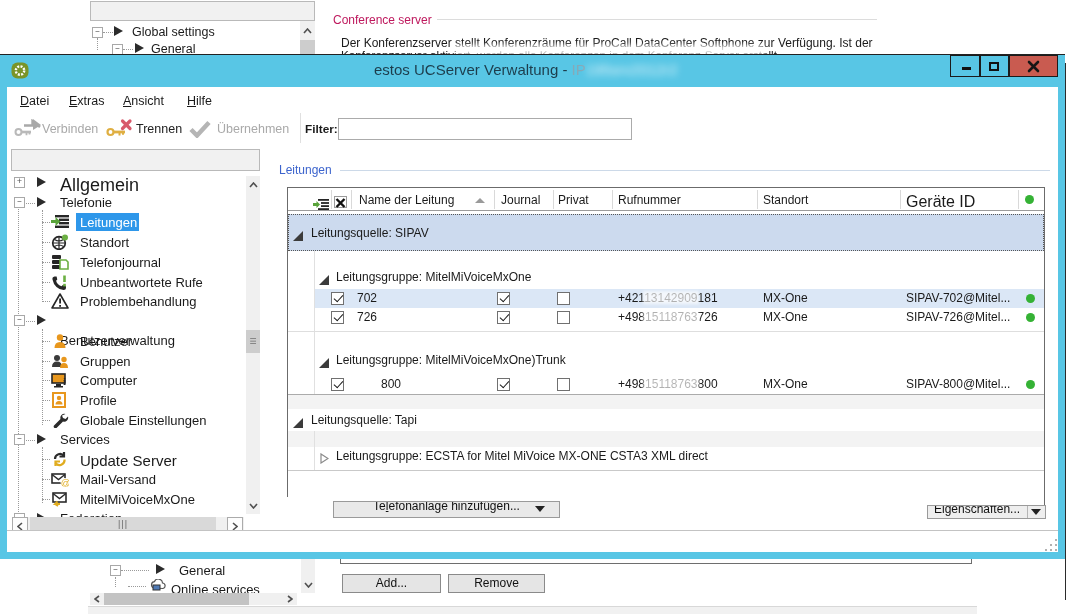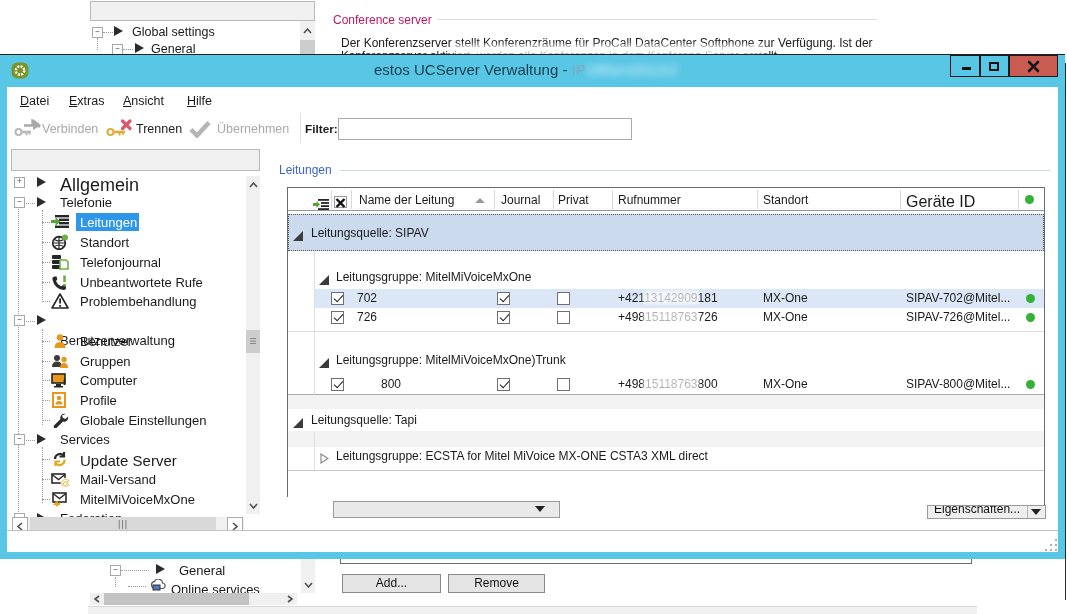--- a/index.html
+++ b/index.html
@@ -423,19 +423,20 @@
       <path d="M1 1 L8 5.5 L1 10 Z" fill="none" stroke="#8a8a8a" stroke-width="1.2"></path>
     </svg></div>
 <div class="abs txt" style="left:336px;top:449px;font-size:12px;">Leitungsgruppe: ECSTA for Mitel MiVoice MX-ONE CSTA3 XML direct</div>
 <div class="abs" style="left:288px;top:470px;width:756px;height:1px;background:#c9c9c9;"></div>
 
 <div class="abs" style="left:643px;top:291px;width:56px;height:13px;background:rgba(255,255,255,.68);filter:blur(1.5px);"></div>
 <div class="abs" style="left:643px;top:310px;width:56px;height:13px;background:rgba(255,255,255,.68);filter:blur(1.5px);"></div>
 <div class="abs" style="left:643px;top:377px;width:56px;height:13px;background:rgba(255,255,255,.68);filter:blur(1.5px);"></div>
 
 <div class="abs" style="left:333px;top:501px;width:227px;height:17px;background:#e9e9e9;border:1px solid #9a9a9a;overflow:hidden;">
+ <div style="position:absolute;left:0;top:-3px;width:100%;text-align:center;font-size:12px;color:#111;">Te<u>l</u>efonanlage hinzufügen...</div>
  <div style="position:absolute;right:14px;top:4px;width:0;height:0;border-left:5px solid transparent;border-right:5px solid transparent;border-top:6px solid #222;"></div>
 </div>
 <div class="abs" style="left:927px;top:505px;width:119px;height:14px;background:#eee;border:1px solid #9a9a9a;overflow:hidden;">
  <div style="position:absolute;left:6px;top:-4px;font-size:12px;color:#111;">Eigenschaften...</div>
  <div style="position:absolute;left:99px;top:0px;width:1px;height:14px;background:#b5b5b5;"></div>
  <div style="position:absolute;right:4px;top:3px;width:0;height:0;border-left:5px solid transparent;border-right:5px solid transparent;border-top:6px solid #222;"></div>
 </div>
 
 </body></html>

